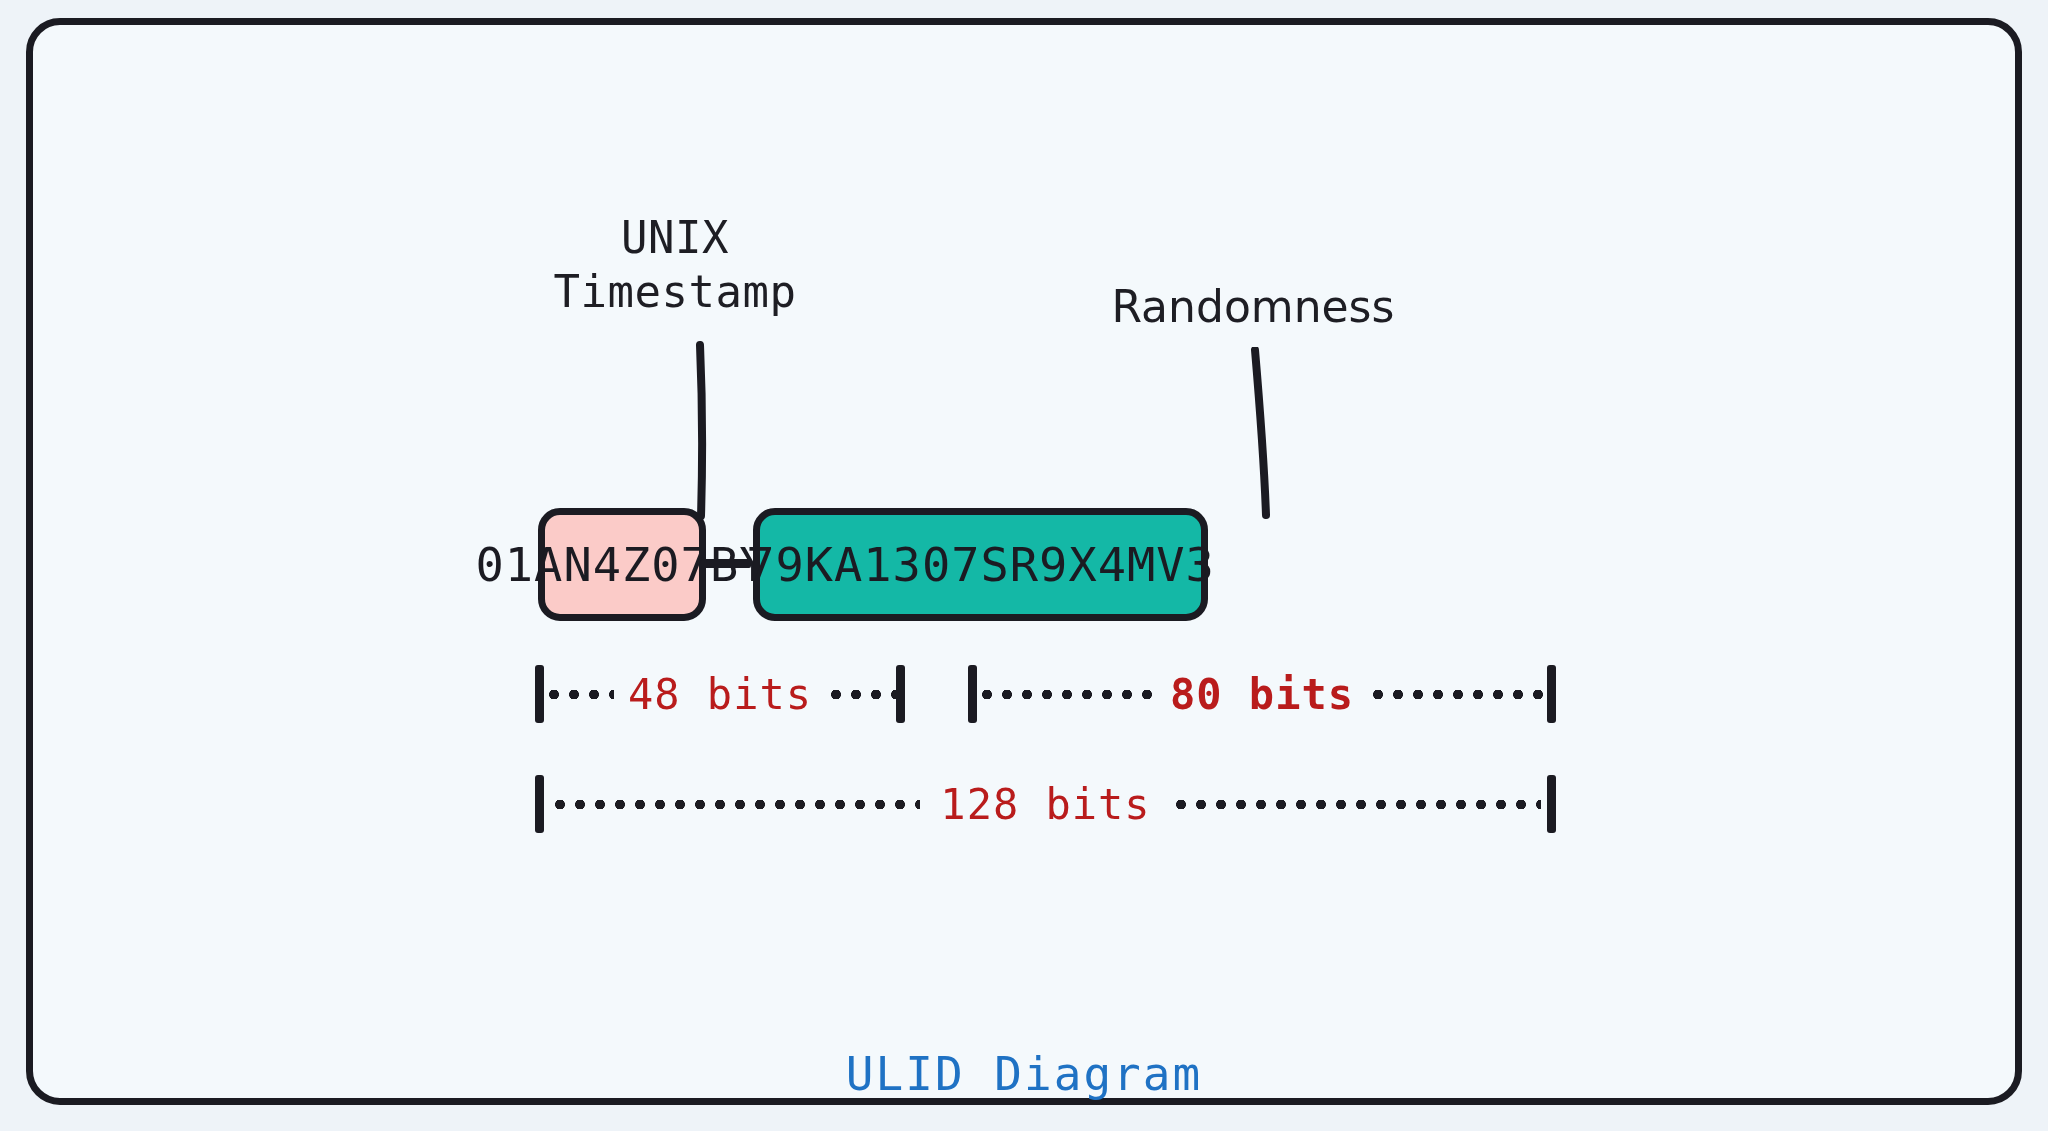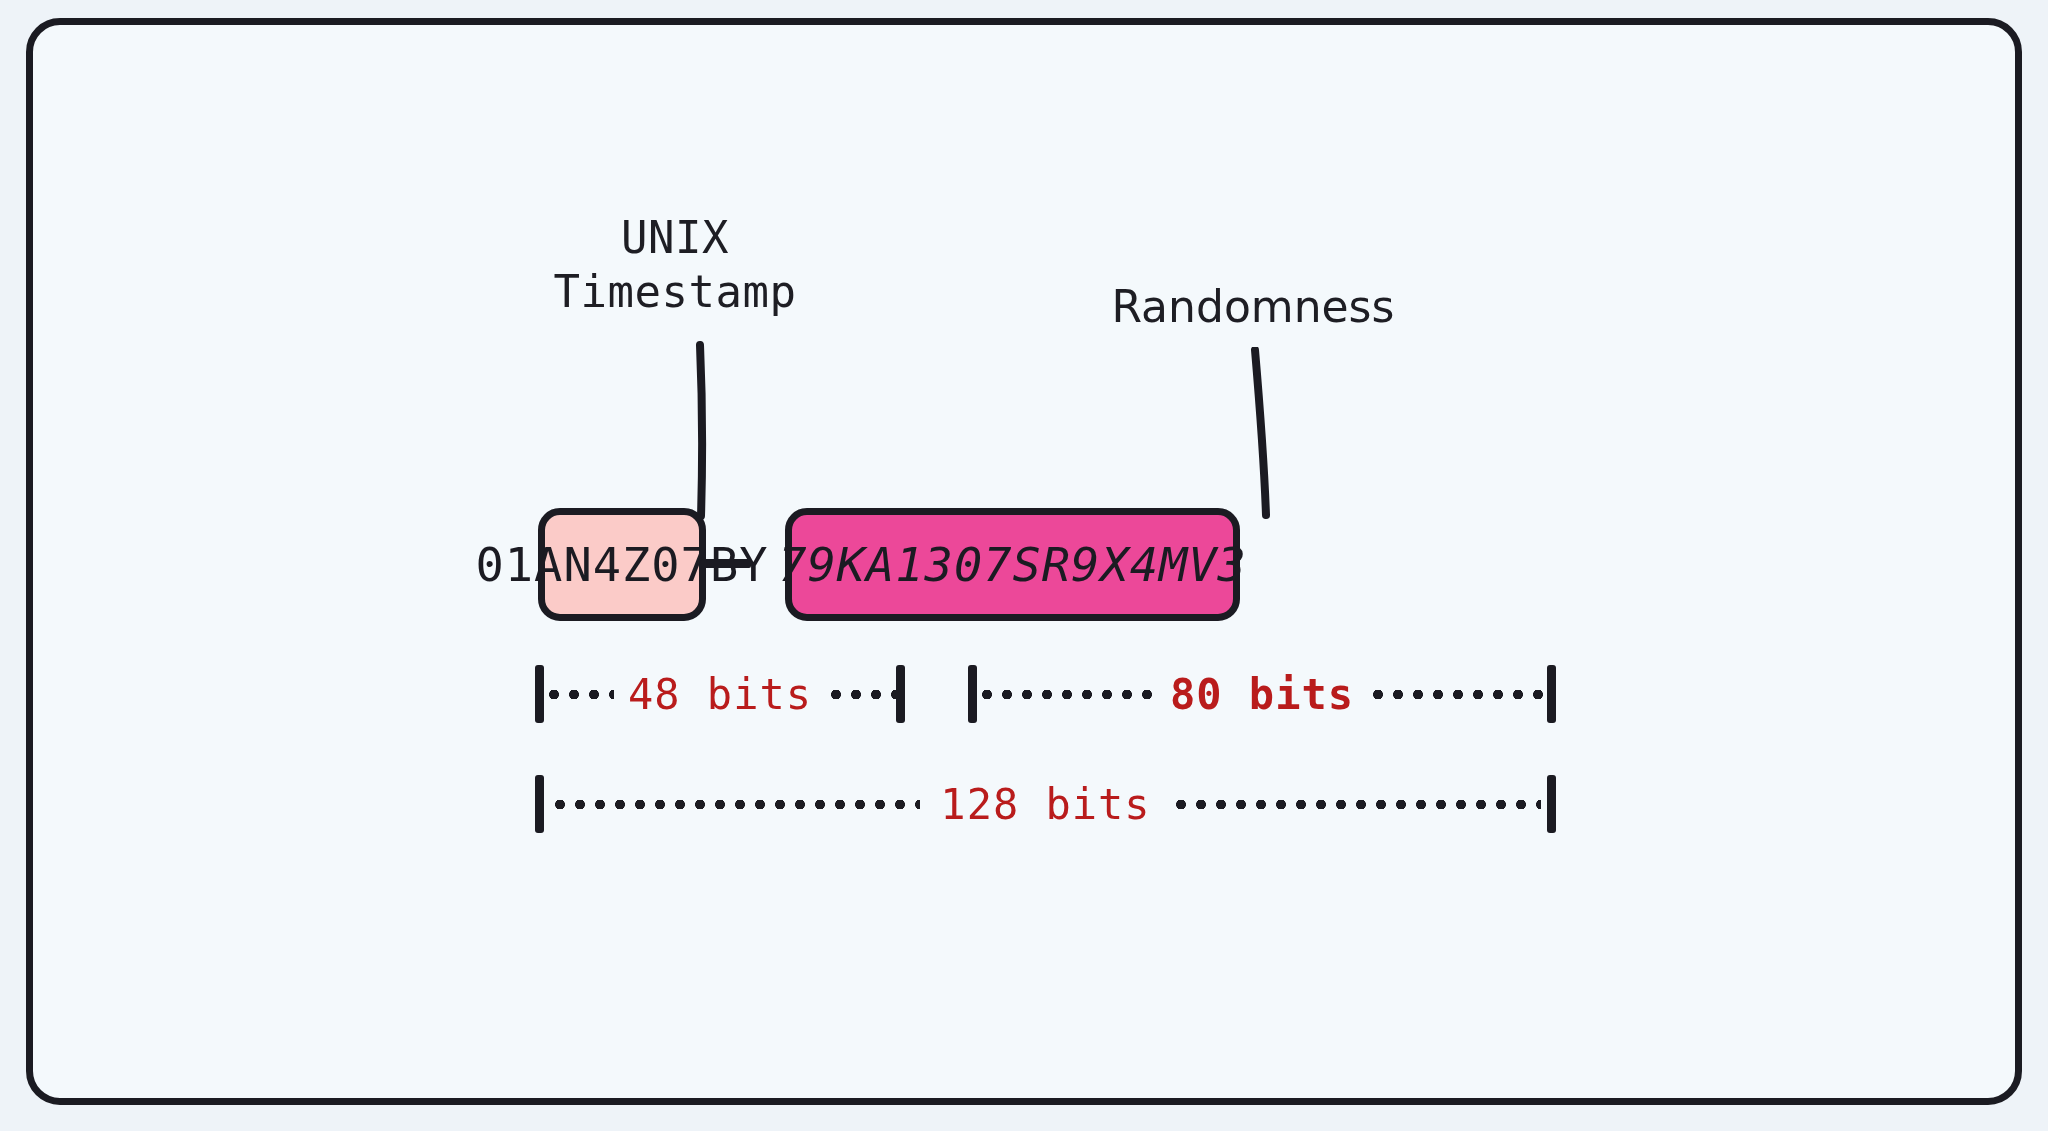--- a/index.html
+++ b/index.html
@@ -70,26 +70,25 @@
     white-space: nowrap;
   }
   #seg-timestamp {
     left: 505px;
     top: 483px;
     width: 168px;
     height: 113px;
     background: #fbcbc8;
   }
   #seg-randomness {
-    left: 752px;
+    left: 720px;
     top: 483px;
     width: 455px;
     height: 113px;
-    background: #ec4899;
-    font-style: italic;
+    background: #14b8a6;
   }
   #connector {
     position: absolute;
     left: 668px;
     top: 534px;
     width: 50px;
     height: 9px;
     background: #1b1b22;
     border-radius: 2px;
   }
@@ -186,15 +185,16 @@
     </div>
 
     <div class="span" id="span-128">
       <div class="cap"></div>
       <div class="dots"></div>
       <div class="span-text">128 bits</div>
       <div class="dots"></div>
       <div class="cap"></div>
     </div>
 
+    <div id="diagram-title">ULID Diagram</div>
 
   </div>
 </div>
 
 </body></html>

